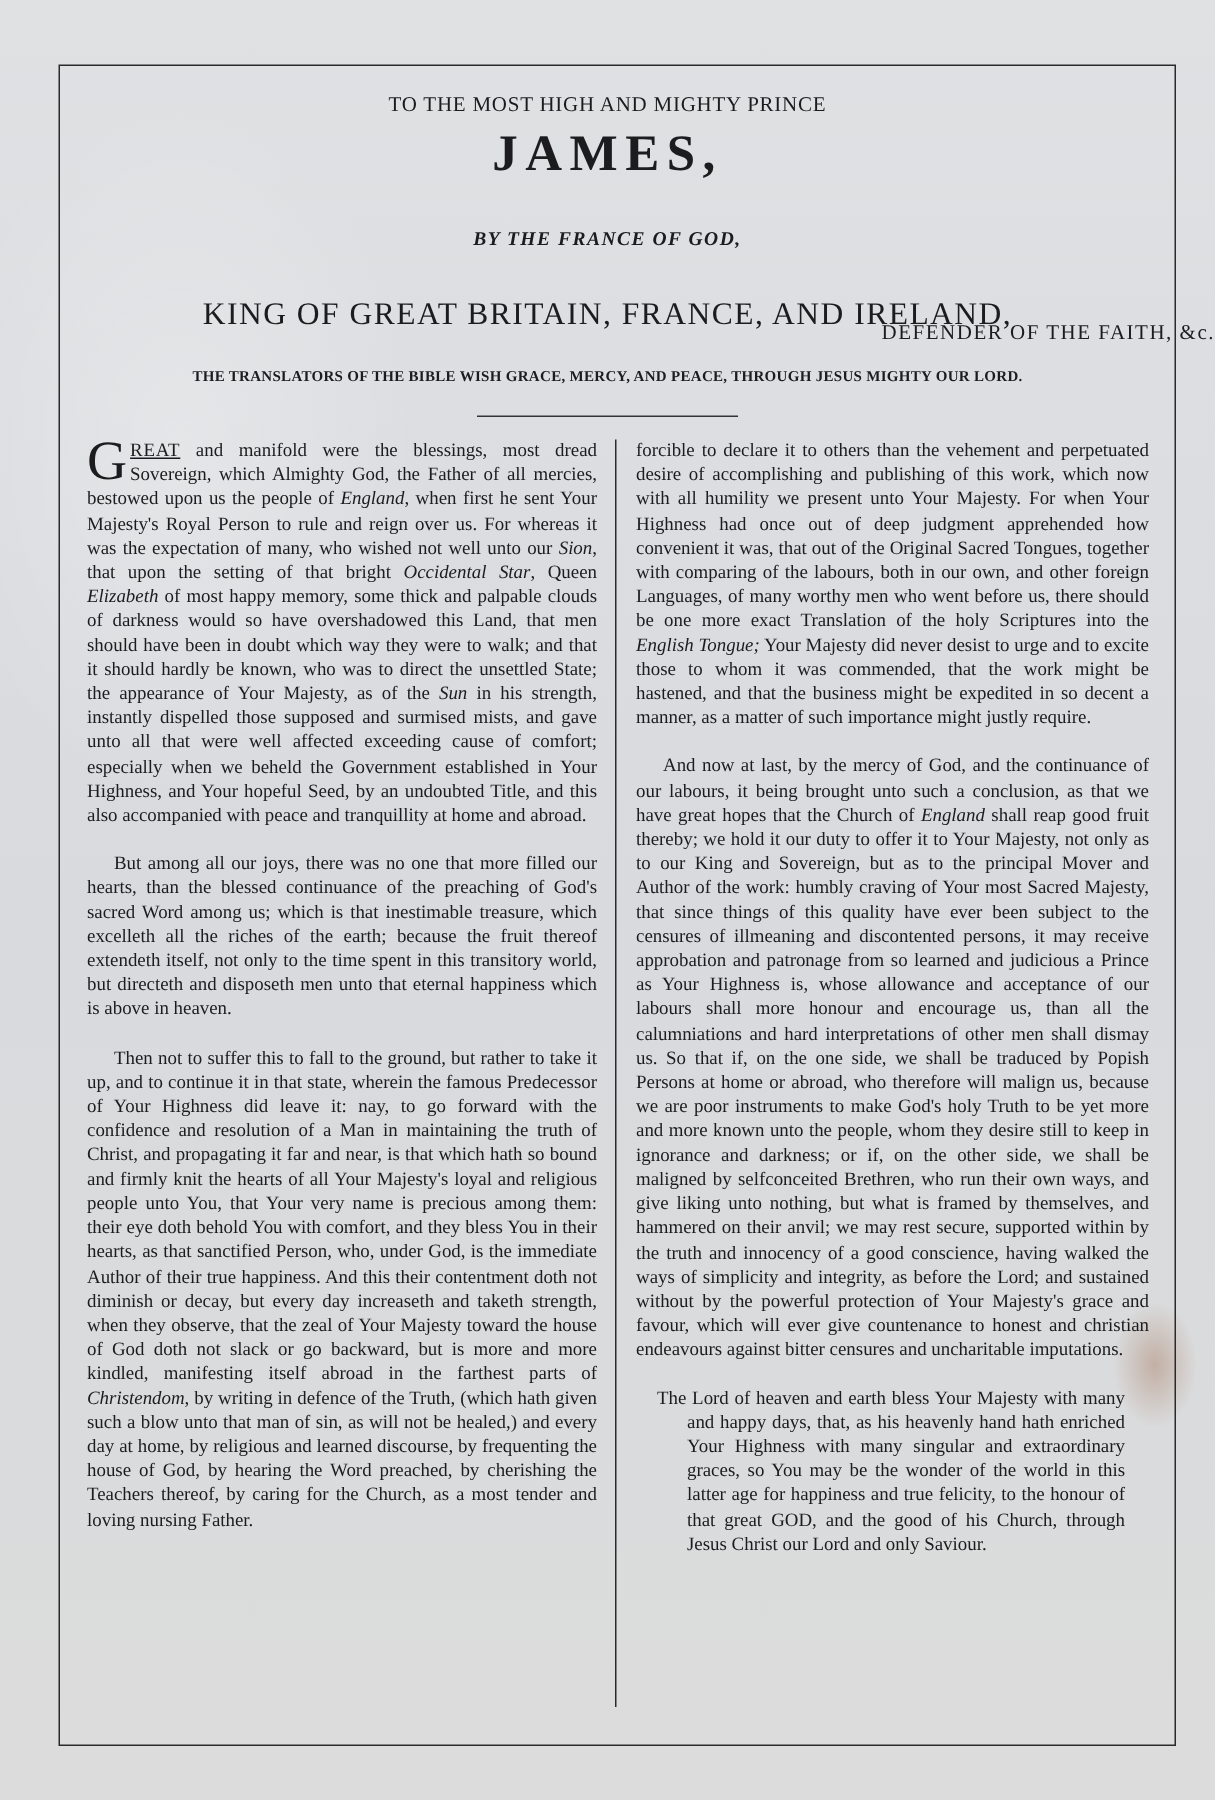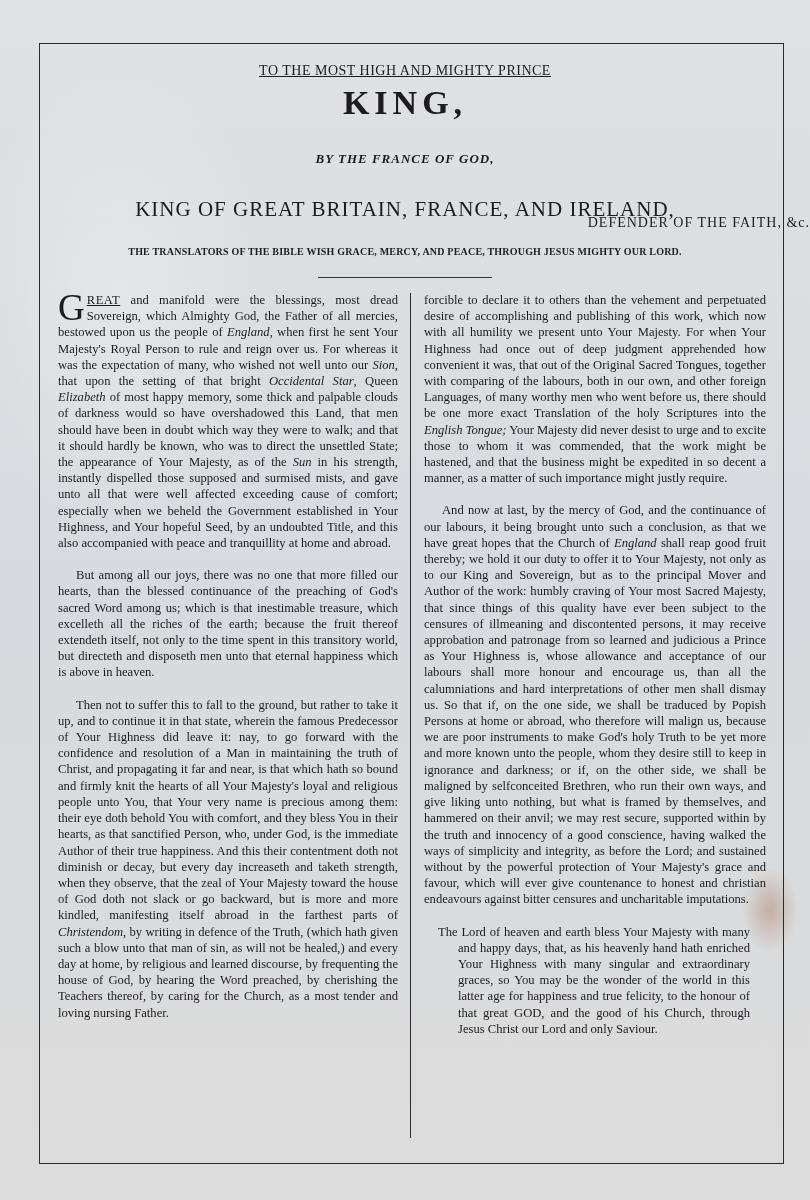--- a/index.html
+++ b/index.html
@@ -16,21 +16,21 @@
       radial-gradient(ellipse 40px 60px at 770px 910px, rgba(150,95,60,0.35), rgba(150,95,60,0) 70%),
       radial-gradient(ellipse 200px 300px at 120px 300px, rgba(255,255,255,0.25), rgba(255,255,255,0) 80%),
       linear-gradient(180deg, #dfe1e3 0%, #d8dadd 50%, #dcdcdc 100%);
   }
   .frame {
     position: absolute; left: 39px; top: 43px; width: 745px; height: 1121px;
     border: 1.5px solid #2a2a2c;
     box-sizing: border-box;
   }
   .header { position: absolute; left: 0; right: 0; top: 0; text-align: center; }
-  .h-line1 { position: absolute; left: 0; right: 0; top: 63px; font-size: 14px; letter-spacing: 0.5px; text-decoration: underline; }
+  .h-line1 { position: absolute; left: 0; right: 0; top: 63px; font-size: 14px; letter-spacing: 0.5px; }
   .h-james { position: absolute; left: 0; right: 0; top: 84px; font-size: 34px; font-weight: bold; letter-spacing: 5px; }
   .h-grace { position: absolute; left: 0; right: 0; top: 151px; font-size: 13px; font-style: italic; font-weight: bold; letter-spacing: 1px; }
   .h-king { position: absolute; left: 0; right: 0; top: 197px; font-size: 21px; letter-spacing: 1px; }
   .h-defender { position: absolute; left: 0; right: 0; top: 215px; font-size: 14px; letter-spacing: 1px; text-align: right; }
   .h-translators { position: absolute; left: 0; right: 0; top: 246px; font-size: 10px; font-weight: bold; letter-spacing: 0.2px; }
   .h-rule { position: absolute; left: 318px; width: 174px; top: 277px; border-top: 1.5px solid #333; }
 
   .col {
     position: absolute; top: 292px;
     font-size: 12.6px; line-height: 16.2px;
@@ -50,21 +50,21 @@
   i { }
 </style>
 </head>
 <body>
 
 <div class="paper-tone"></div>
 <div class="frame"></div>
 
 <div class="header">
   <div class="h-line1">TO THE MOST HIGH AND MIGHTY PRINCE</div>
-  <div class="h-james">KING,</div>
+  <div class="h-james">JAMES,</div>
   <div class="h-grace">BY THE FRANCE OF GOD,</div>
   <div class="h-king">KING OF GREAT BRITAIN, FRANCE, AND IRELAND,</div>
   <div class="h-defender">DEFENDER OF THE FAITH, &amp;c.</div>
   <div class="h-translators">THE TRANSLATORS OF THE BIBLE WISH GRACE, MERCY, AND PEACE, THROUGH JESUS MIGHTY OUR LORD.</div>
   <div class="h-rule"></div>
 </div>
 
 <div class="divider"></div>
 
 <div class="col col-left">

